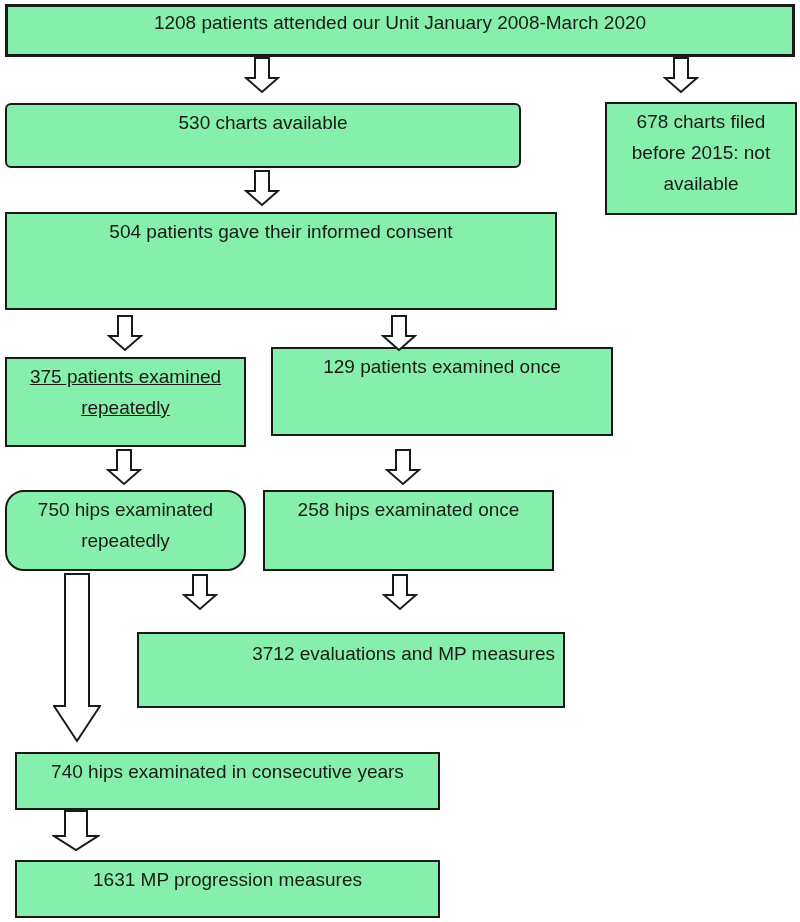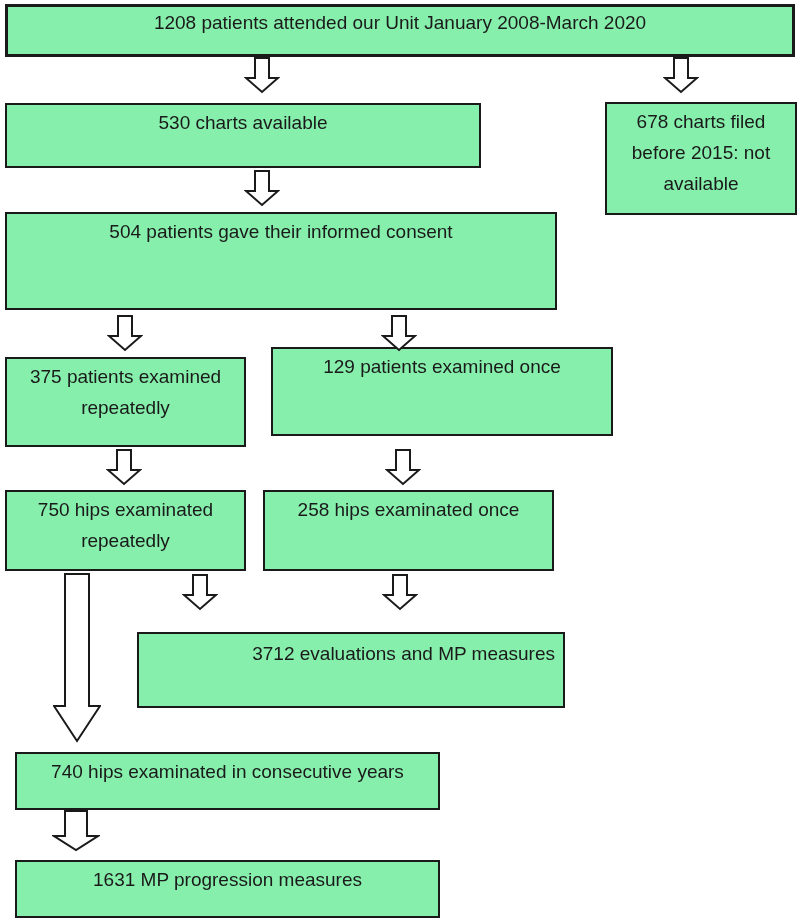--- a/index.html
+++ b/index.html
@@ -21,26 +21,26 @@
     font-size: 19px;
     line-height: 31px;
     padding: 2px 8px 0 8px;
   }
   .box.thick { border-width: 3px; padding-top: 0; }
   .box.pad4 { padding-top: 4px; }
   .arrow { position: absolute; }
 
   
   #b-attended      { left: 5px;   top: 4px;   width: 790px; height: 53px; }
-  #b-available     { left: 5px;   top: 103px; width: 476px; height: 65px; }
+  #b-available     { left: 5px;   top: 103px; width: 516px; height: 65px; border-radius: 6px; }
   #b-unavailable   { left: 605px; top: 102px; width: 192px; height: 113px; }
   #b-consent       { left: 5px;   top: 212px; width: 552px; height: 98px; text-align: center; }
-  #b-pat-repeated  { left: 5px;   top: 357px; width: 241px; height: 90px; }
+  #b-pat-repeated  { left: 5px;   top: 357px; width: 241px; height: 90px; text-decoration: underline; }
   #b-pat-once      { left: 271px; top: 347px; width: 342px; height: 89px; }
-  #b-hips-repeated { left: 5px;   top: 490px; width: 241px; height: 81px; }
+  #b-hips-repeated { left: 5px;   top: 490px; width: 241px; height: 81px; border-radius: 19px; }
   #b-hips-once     { left: 263px; top: 490px; width: 291px; height: 81px; }
   #b-evaluations   { left: 137px; top: 632px; width: 428px; height: 76px; text-align: right; }
   #b-consecutive   { left: 15px;  top: 752px; width: 425px; height: 58px; }
   #b-progression   { left: 15px;  top: 860px; width: 425px; height: 58px; }
 
   
   #a1  { left: 244px; top: 57px;  }
   #a2  { left: 663px; top: 57px;  }
   #a3  { left: 244px; top: 170px; }
   #a4  { left: 107px; top: 315px; }

